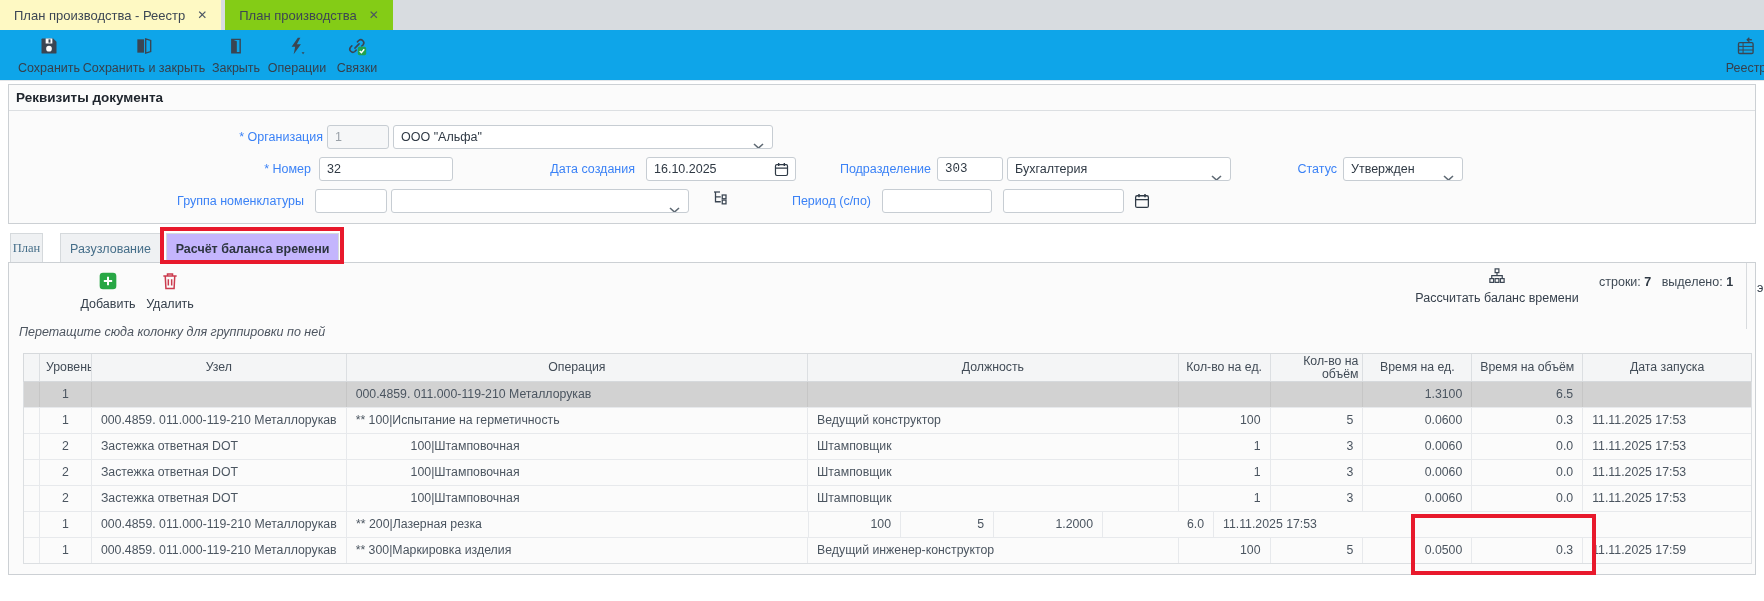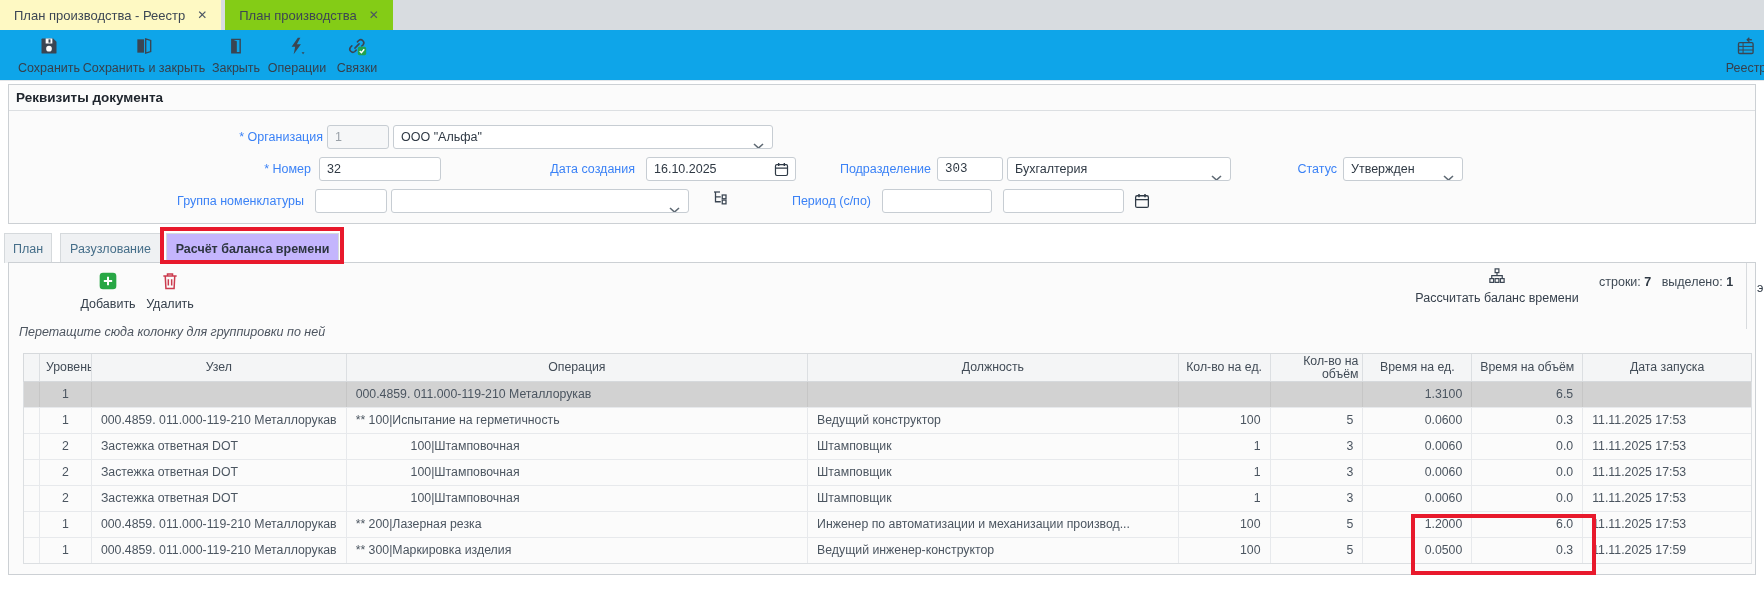--- a/index.html
+++ b/index.html
@@ -36,42 +36,42 @@
   .cal-free{position:absolute;width:18px;height:18px;}
   .hier-btn{position:absolute;width:26px;height:24px;display:flex;align-items:center;justify-content:center;}
   .hier-btn svg{width:18px;height:18px;}
 
   
   .f-org-label{left:150px;top:40px;width:164px;}
   .f-org-code{left:318px;top:40px;width:62px;}
   .f-org-name{left:384px;top:40px;width:380px;}
   
   .f-num-label{left:160px;top:72px;width:142px;}
-  .f-num-input{left:310px;top:72px;width:122px;}
+  .f-num-input{left:310px;top:72px;width:134px;}
   .f-created-label{left:496px;top:72px;width:130px;}
   .f-created-input{left:637px;top:72px;width:150px;padding-right:26px;}
   .f-dep-label{left:796px;top:72px;width:126px;}
   .f-dep-code{left:928px;top:72px;width:66px;font-family:Liberation Mono, monospace;}
   .f-dep-name{left:998px;top:72px;width:224px;}
   .f-status-label{left:1262px;top:72px;width:66px;}
   .f-status-combo{left:1334px;top:72px;width:120px;}
   
   .f-nom-label{left:125px;top:104px;width:170px;}
   .f-nom-code{left:306px;top:104px;width:72px;}
   .f-nom-name{left:382px;top:104px;width:298px;}
   .f-nom-tree{left:698px;top:103px;}
   .f-period-label{left:752px;top:104px;width:110px;}
   .f-period-from{left:873px;top:104px;width:110px;}
   .f-period-to{left:994px;top:104px;width:121px;}
   .f-period-cal{left:1124px;top:107px;}
 
   
   .subtab{position:absolute;top:233px;height:30px;box-sizing:border-box;background:#eff1f3;border:1px solid #d5d9dc;border-bottom:none;display:flex;align-items:center;justify-content:center;font-size:12.5px;color:#456e89;cursor:default;}
   .subtab.active{background:#c4b5fd;color:#2d3540;font-weight:bold;}
-  .st-plan{left:4px;width:48px;}
+  .st-plan{left:10px;width:33px;font-family:Liberation Serif, serif;}
   .st-razuz{left:60px;width:101px;}
   .st-balance{left:166px;width:173px;}
 
   
   .redbox{position:absolute;border:4px solid #e8192c;box-sizing:border-box;pointer-events:none;z-index:30;}
   .redbox1{left:160px;top:227px;width:184px;height:37px;}
   .redbox2{left:1402px;top:251px;width:185px;height:61px;}
 
   
   .gridp{left:8px;top:262px;width:1748px;height:313px;}
@@ -377,21 +377,20 @@
             <div class="td c6">3</div>
             <div class="td c7">0.0060</div>
             <div class="td c8">0.0</div>
             <div class="td c9">11.11.2025 17:53</div>
           </div>
           <div class="gr">
             <div class="td c0"></div>
             <div class="td c1">1</div>
             <div class="td c2">000.4859. 011.000-119-210 Металлорукав</div>
             <div class="td c3">** 200|Лазерная резка</div>
-            <div class="td c4">Инженер по автоматизации и механизации производ...</div>
             <div class="td c5">100</div>
             <div class="td c6">5</div>
             <div class="td c7">1.2000</div>
             <div class="td c8">6.0</div>
             <div class="td c9">11.11.2025 17:53</div>
           </div>
           <div class="gr">
             <div class="td c0"></div>
             <div class="td c1">1</div>
             <div class="td c2">000.4859. 011.000-119-210 Металлорукав</div>

